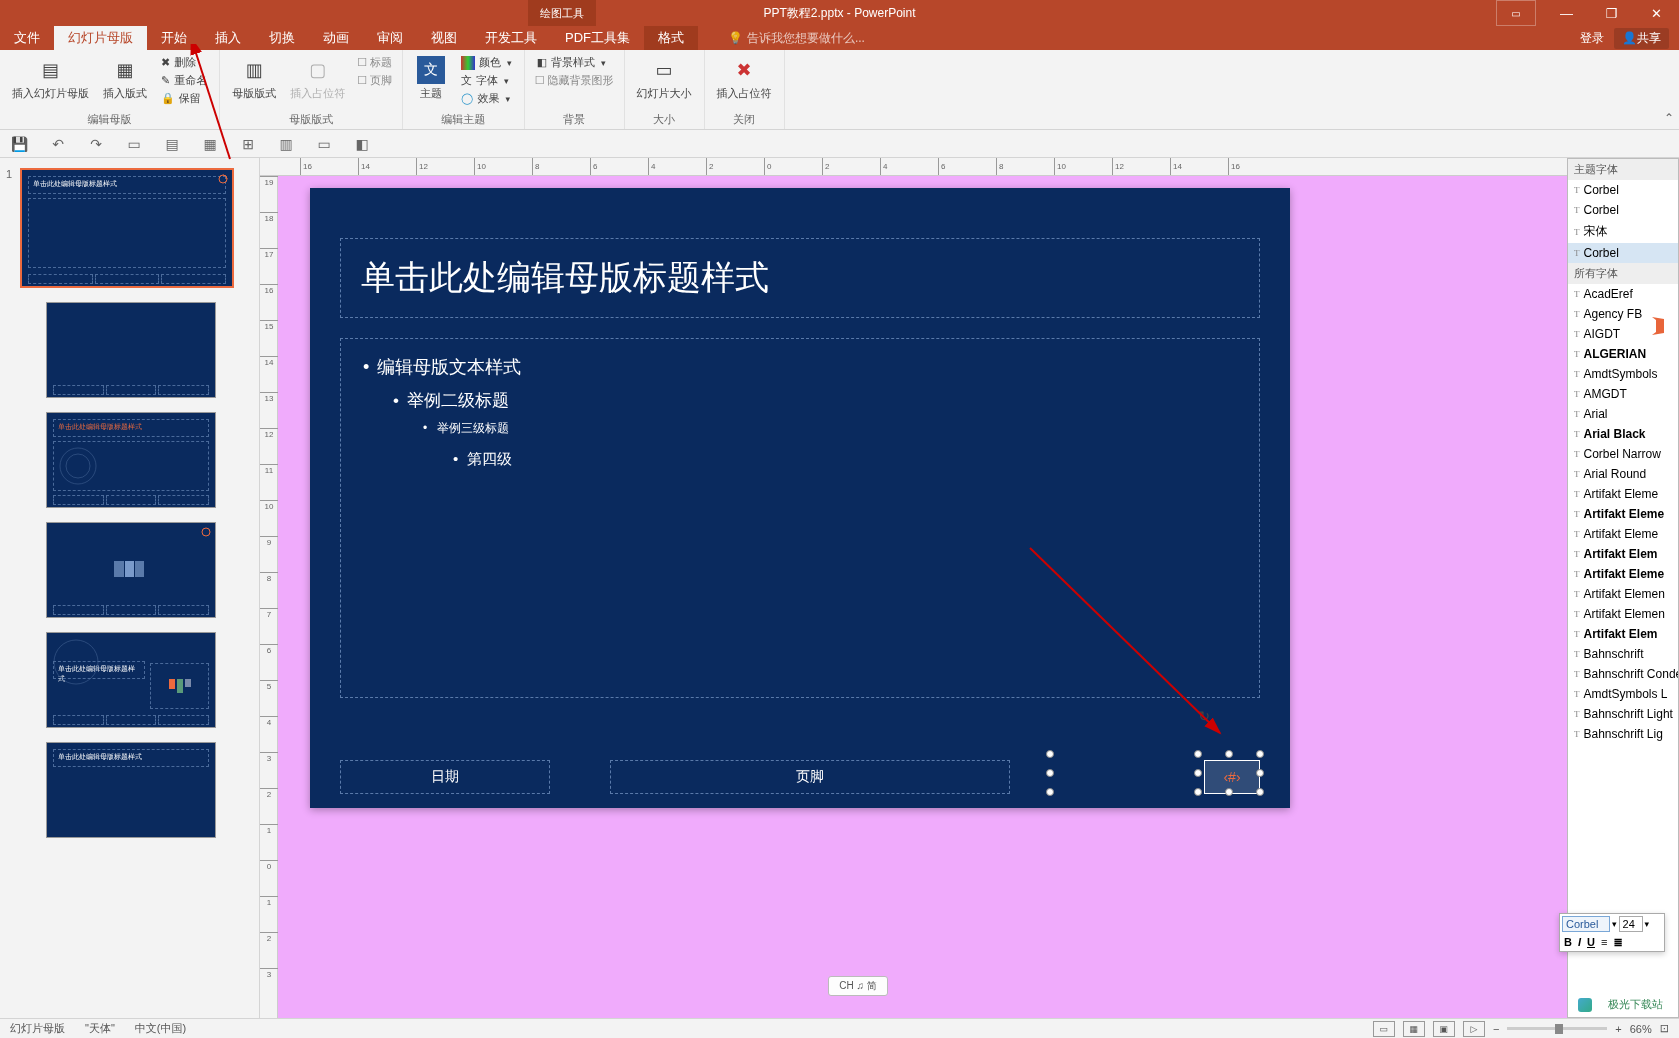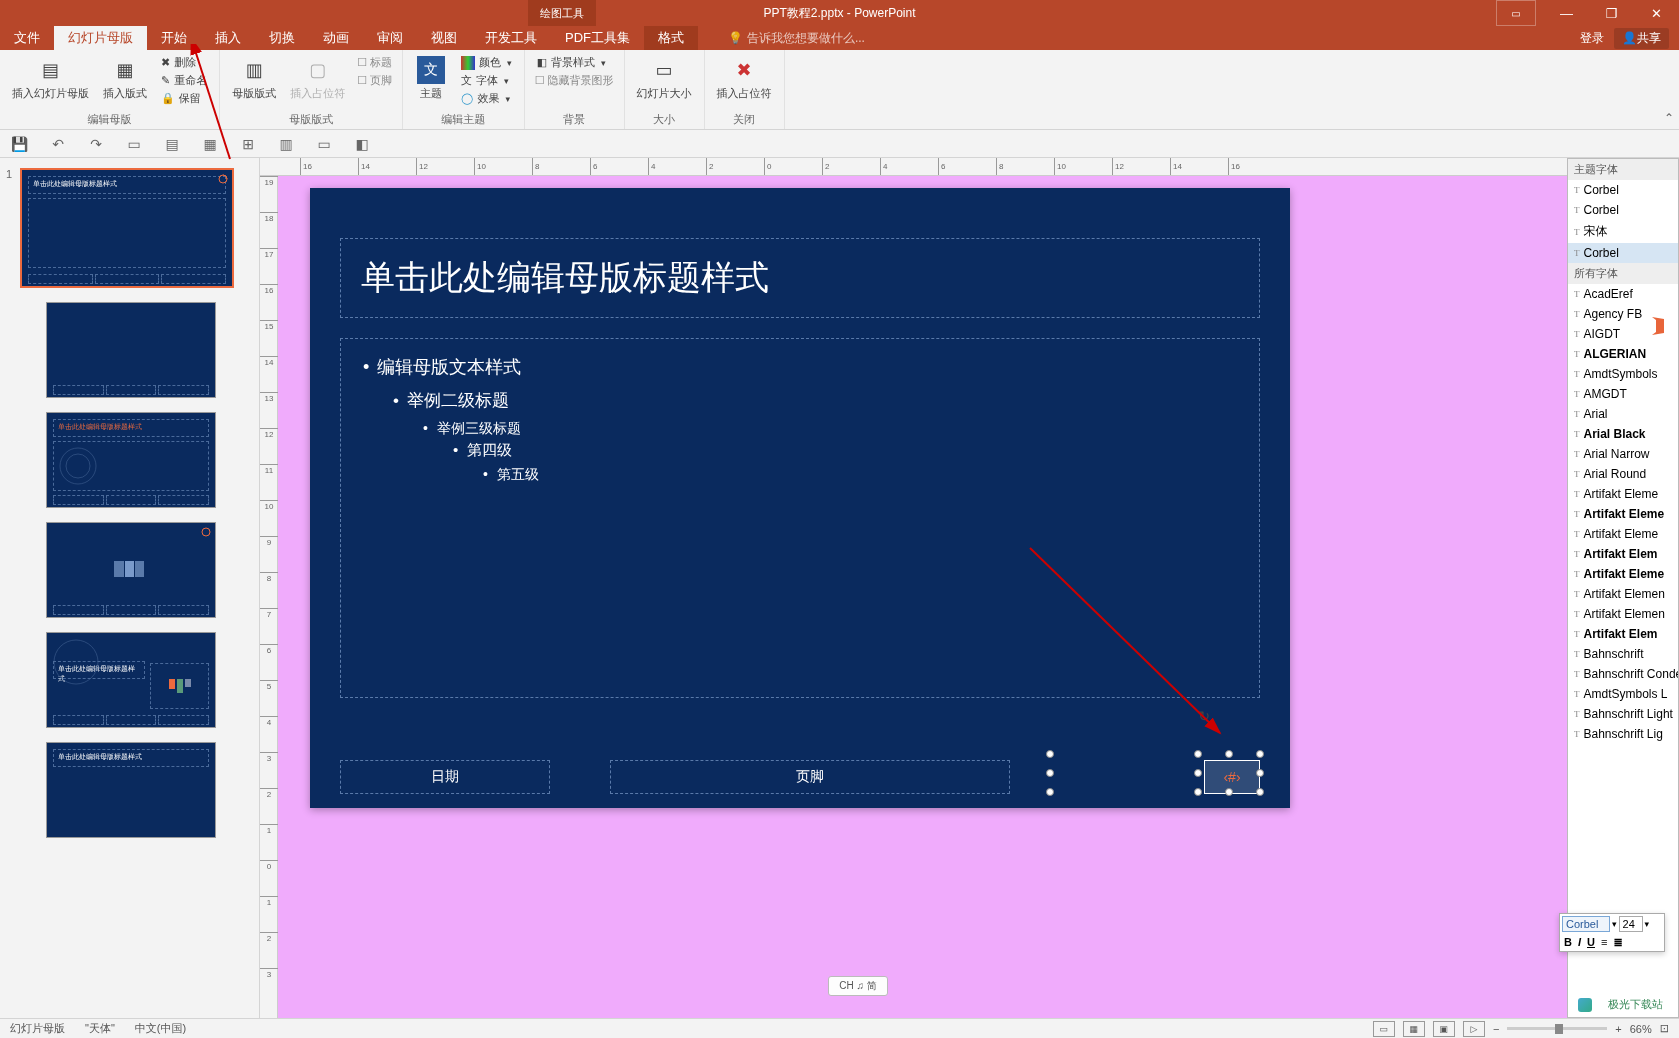--- a/index.html
+++ b/index.html
@@ -56,21 +56,21 @@
 .ruler-h { height: 18px; background: #f3f3f3; border-bottom: 1px solid #ccc; position: relative; font-size: 8px; color: #666; overflow:hidden; }
 .ruler-h .tick { position:absolute; top:0; height:18px; border-left:1px solid #999; padding-left:2px; line-height:18px; }
 .ruler-v { position: absolute; left: 0; top: 18px; bottom: 0; width: 18px; background: #f3f3f3; border-right: 1px solid #ccc; font-size:8px; color:#666; }
 .ruler-v .vtick { position:absolute; left:0; width:18px; border-top:1px solid #999; padding-top:1px; text-align:center; }
 .slide-canvas { position: absolute; left: 50px; top: 30px; width: 980px; height: 620px; background: #0a2a5e; box-shadow: 0 2px 8px rgba(0,0,0,0.3); }
 .ph { position: absolute; border: 1px dashed #5a7aaa; color: #fff; }
 .ph-title { left: 30px; top: 50px; right: 30px; height: 80px; font-size: 34px; padding: 16px 20px; }
 .ph-body { left: 30px; top: 150px; right: 30px; height: 360px; padding: 16px 22px; font-size: 18px; }
 .ph-body .lvl1 { font-size: 18px; margin-bottom: 10px; }
 .ph-body .lvl2 { font-size: 17px; margin-left: 30px; margin-bottom: 8px; }
-.ph-body .lvl3 { font-size: 14px; margin-left: 60px; margin-bottom: 3px; }
+.ph-body .lvl3 { font-size: 12px; margin-left: 60px; margin-bottom: 13px; }
 .ph-body .lvl4 { font-size: 15px; margin-left: 90px; margin-bottom: 6px; }
 .ph-body .lvl5 { font-size: 14px; margin-left: 120px; }
 .ph-body .bullet { display: inline-block; width: 14px; }
 .ph-footer { bottom: 14px; height: 34px; display: flex; align-items: center; justify-content: center; font-size: 14px; }
 .ph-date { left: 30px; width: 210px; }
 .ph-foot { left: 300px; width: 400px; }
 .ph-num { right: 30px; width: 56px; border: 1px solid #fff; background: rgba(120,140,170,0.35); color: #ec6a3e; display:flex; align-items:center; justify-content:center; }
 .sel-handle { position:absolute; width:8px; height:8px; background:#fff; border:1px solid #888; border-radius:50%; }
 .rotate-handle { position:absolute; right:80px; bottom:84px; font-size:14px; color:#444; }
 
@@ -414,21 +414,20 @@
 
     <div class="slide-canvas">
       <div class="ph ph-title">
         <span>单击此处编辑母版标题样式</span>
       </div>
       <div class="ph ph-body">
         <div class="lvl1"><span class="bullet">•</span><span>编辑母版文本样式</span></div>
         <div class="lvl2"><span class="bullet">•</span><span>举例二级标题</span></div>
         <div class="lvl3"><span class="bullet">•</span><span>举例三级标题</span></div>
         <div class="lvl4"><span class="bullet">•</span><span>第四级</span></div>
-        <div class="lvl5"><span class="bullet">•</span><span>第五级</span></div>
       </div>
       <div class="ph ph-footer ph-date">
           <span>日期</span>
         </div>
       <div class="ph ph-footer ph-foot">
           <span>页脚</span>
         </div>
       <div class="ph ph-footer ph-num">
           <span>‹#›</span>
         </div>
@@ -496,21 +495,21 @@
           <div class="font-item">
             <span class="tt">T</span>
             <span style="">Arial</span>
           </div>
           <div class="font-item">
             <span class="tt">T</span>
             <span style="font-weight:bold">Arial Black</span>
           </div>
           <div class="font-item">
             <span class="tt">T</span>
-            <span style="font-stretch:condensed">Arial Narrow</span>
+            <span style="font-stretch:condensed">Corbel Narrow</span>
           </div>
           <div class="font-item">
             <span class="tt">T</span>
             <span style="">Arial Round</span>
           </div>
           <div class="font-item">
             <span class="tt">T</span>
             <span style="">Artifakt Eleme</span>
           </div>
           <div class="font-item">

